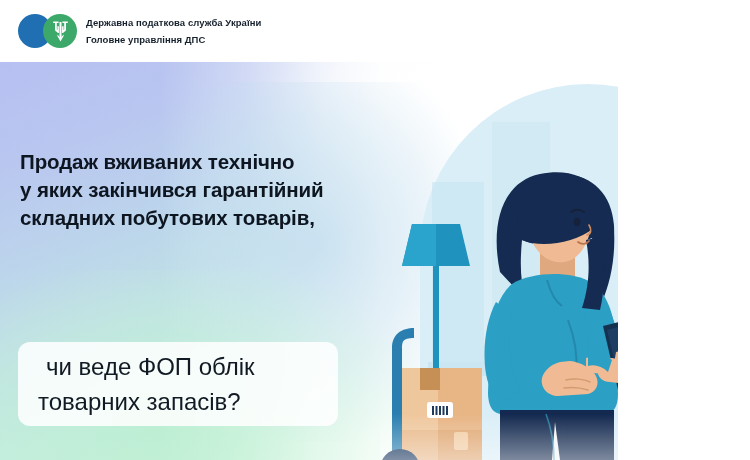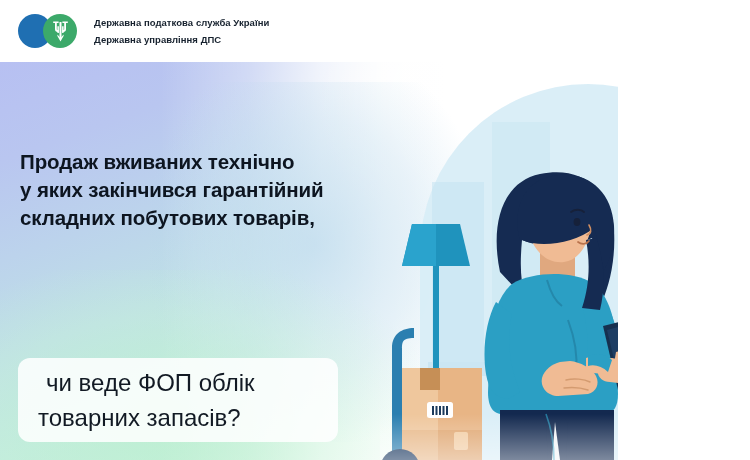--- a/index.html
+++ b/index.html
@@ -36,21 +36,21 @@
     background:#1F6FB2;
   }
   .logo-circle-green {
     position:absolute; left:25px; top:5px;
     width:34px; height:34px; border-radius:50%;
     background:#3CA96A;
     display:flex; align-items:center; justify-content:center;
   }
   .logo-circle-green svg { display:block; }
 
-  .header-texts { margin-left:8px; }
+  .header-texts { }
   .header-line1 {
     font-size:9.5px; font-weight:bold; color:#16212e;
     letter-spacing:0.05px; line-height:14px;
     white-space:nowrap;
   }
   .header-line2, .header-line3 {
     font-size:9.5px; font-weight:bold; color:#16212e;
     letter-spacing:0.05px; line-height:12.5px;
     white-space:nowrap;
   }
@@ -123,21 +123,21 @@
     font-size:20.5px;
     font-weight:bold;
     color:#0d1520;
     line-height:28px;
     letter-spacing:-0.1px;
     white-space:nowrap;
   }
 
   
   .question-card {
-    position:absolute; left:18px; top:296px;
+    position:absolute; left:18px; top:280px;
     width:320px; height:84px;
     background:rgba(255,255,255,0.86);
     border-radius:12px;
     z-index:25;
     display:flex; flex-direction:column;
     justify-content:center;
     padding:0 16px;
   }
   .question-line {
     font-size:24px;
@@ -176,21 +176,21 @@
             <path d="M5.4 5.2 L6.9 5.2 L6.9 12.0 L5.4 12.0 Z"></path>
             <path d="M10.1 5.2 L11.6 5.2 L11.6 12.0 L10.1 12.0 Z"></path>
             <path d="M8.5 17.0 L5.4 13.4 L5.4 15.1 L8.5 20.6 L11.6 15.1 L11.6 13.4 Z"></path>
           </g>
         </svg>
       </div>
     </div>
 
     <div class="header-texts">
       <div class="header-line1">Державна податкова служба України</div>
-      <div class="header-line2">Державна управління ДПС</div>
+      <div class="header-line2">Головне управління ДПС</div>
     </div>
   </div>
 
   <div class="body-area">
 
     <div class="grad-base"></div>
     <div class="grad-white-right"></div>
     <div class="grad-bloom"></div>
     <div class="grad-blue-wash"></div>
     <div class="grad-mint-bottom"></div>

